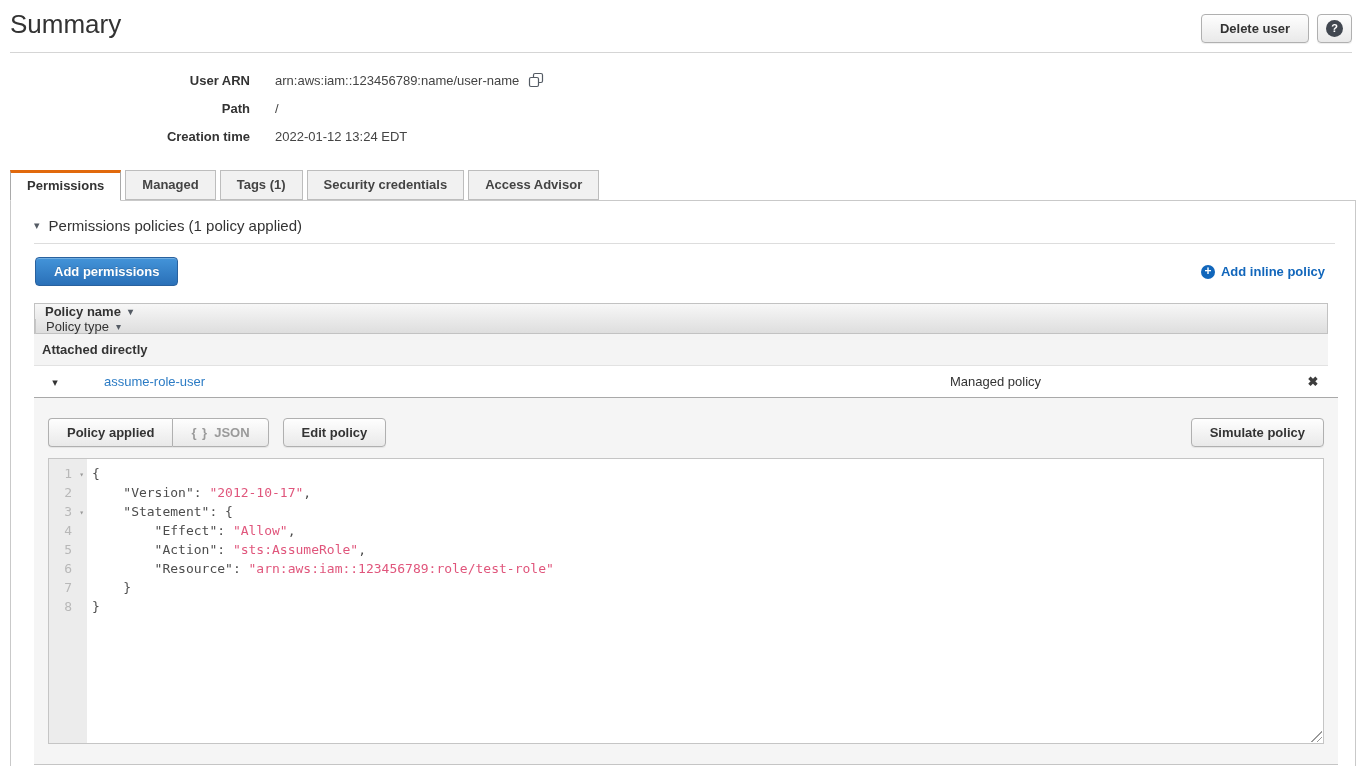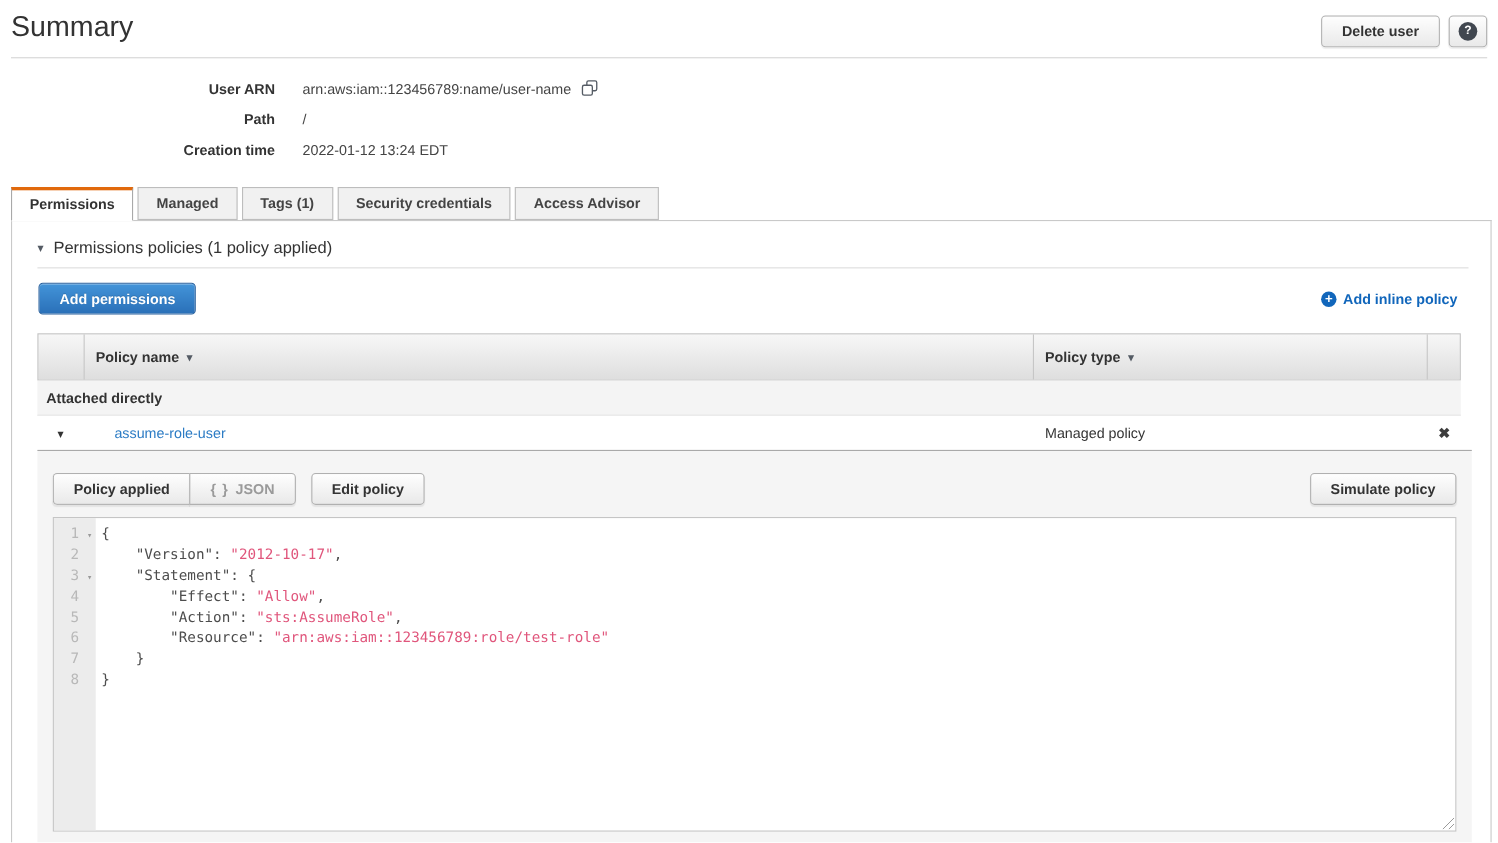--- a/index.html
+++ b/index.html
@@ -43,25 +43,25 @@
   .toolbar { display:flex; justify-content:space-between; align-items:center; margin:13px 30px 0 24px; }
   .btn-primary { background:linear-gradient(180deg,#4394d9,#2a70b8); border:1px solid #29619e; color:#fff;
                  text-shadow:0 -1px 0 rgba(0,0,0,.15); box-shadow:inset 0 1px 0 rgba(255,255,255,.25); }
   .add-inline { display:flex; align-items:center; gap:6px; color:#1166bb; font-weight:bold; font-size:13px; cursor:pointer; }
   .plus-circle { width:14px; height:14px; border-radius:50%; background:#1166bb; color:#fff; font-size:12px;
                  line-height:13px; text-align:center; font-weight:bold; }
 
   
   .policy-table { margin:17px 27px 0 23px; font-size:13px; color:#333; }
   .pt-header { display:flex; align-items:stretch; background:linear-gradient(180deg,#f7f7f7,#dedede);
-               border:1px solid #c2c2c2; height:43px; }
+               border:1px solid #c2c2c2; height:31px;flex-direction:column; }
   .pt-header > div { display:flex; align-items:center; }
   .col-expand { width:42px; border-right:1px solid #c6c6c6; }
   .col-name { flex:1; padding-left:10px; font-weight:bold; gap:7px; }
-  .col-type { width:358px; border-left:1px solid #c6c6c6; padding-left:10px; font-weight:bold; gap:7px; }
+  .col-type { width:358px; border-left:1px solid #c6c6c6; padding-left:10px; font-weight:normal; gap:7px; }
   .col-last { width:30px; border-left:1px solid #c6c6c6; }
   .sort-icon { font-size:10px; color:#545b64; cursor:pointer; }
   .group-row { background:#f4f4f4; border-bottom:1px solid #e2e2e2; padding:8px 0 8px 8px; font-weight:bold; color:#333; }
   .data-row { display:flex; align-items:center; height:31px; background:#fff; }
   .dr-expand { width:42px; text-align:center; }
   .expand-icon { font-size:11px; color:#333; cursor:pointer; }
   .dr-name { flex:1; padding-left:28px; }
   .policy-link { color:#2b7bc4; text-decoration:none; cursor:pointer; }
   .dr-type { width:358px; padding-left:10px; color:#333; }
   .dr-last { width:30px; text-align:center; }

